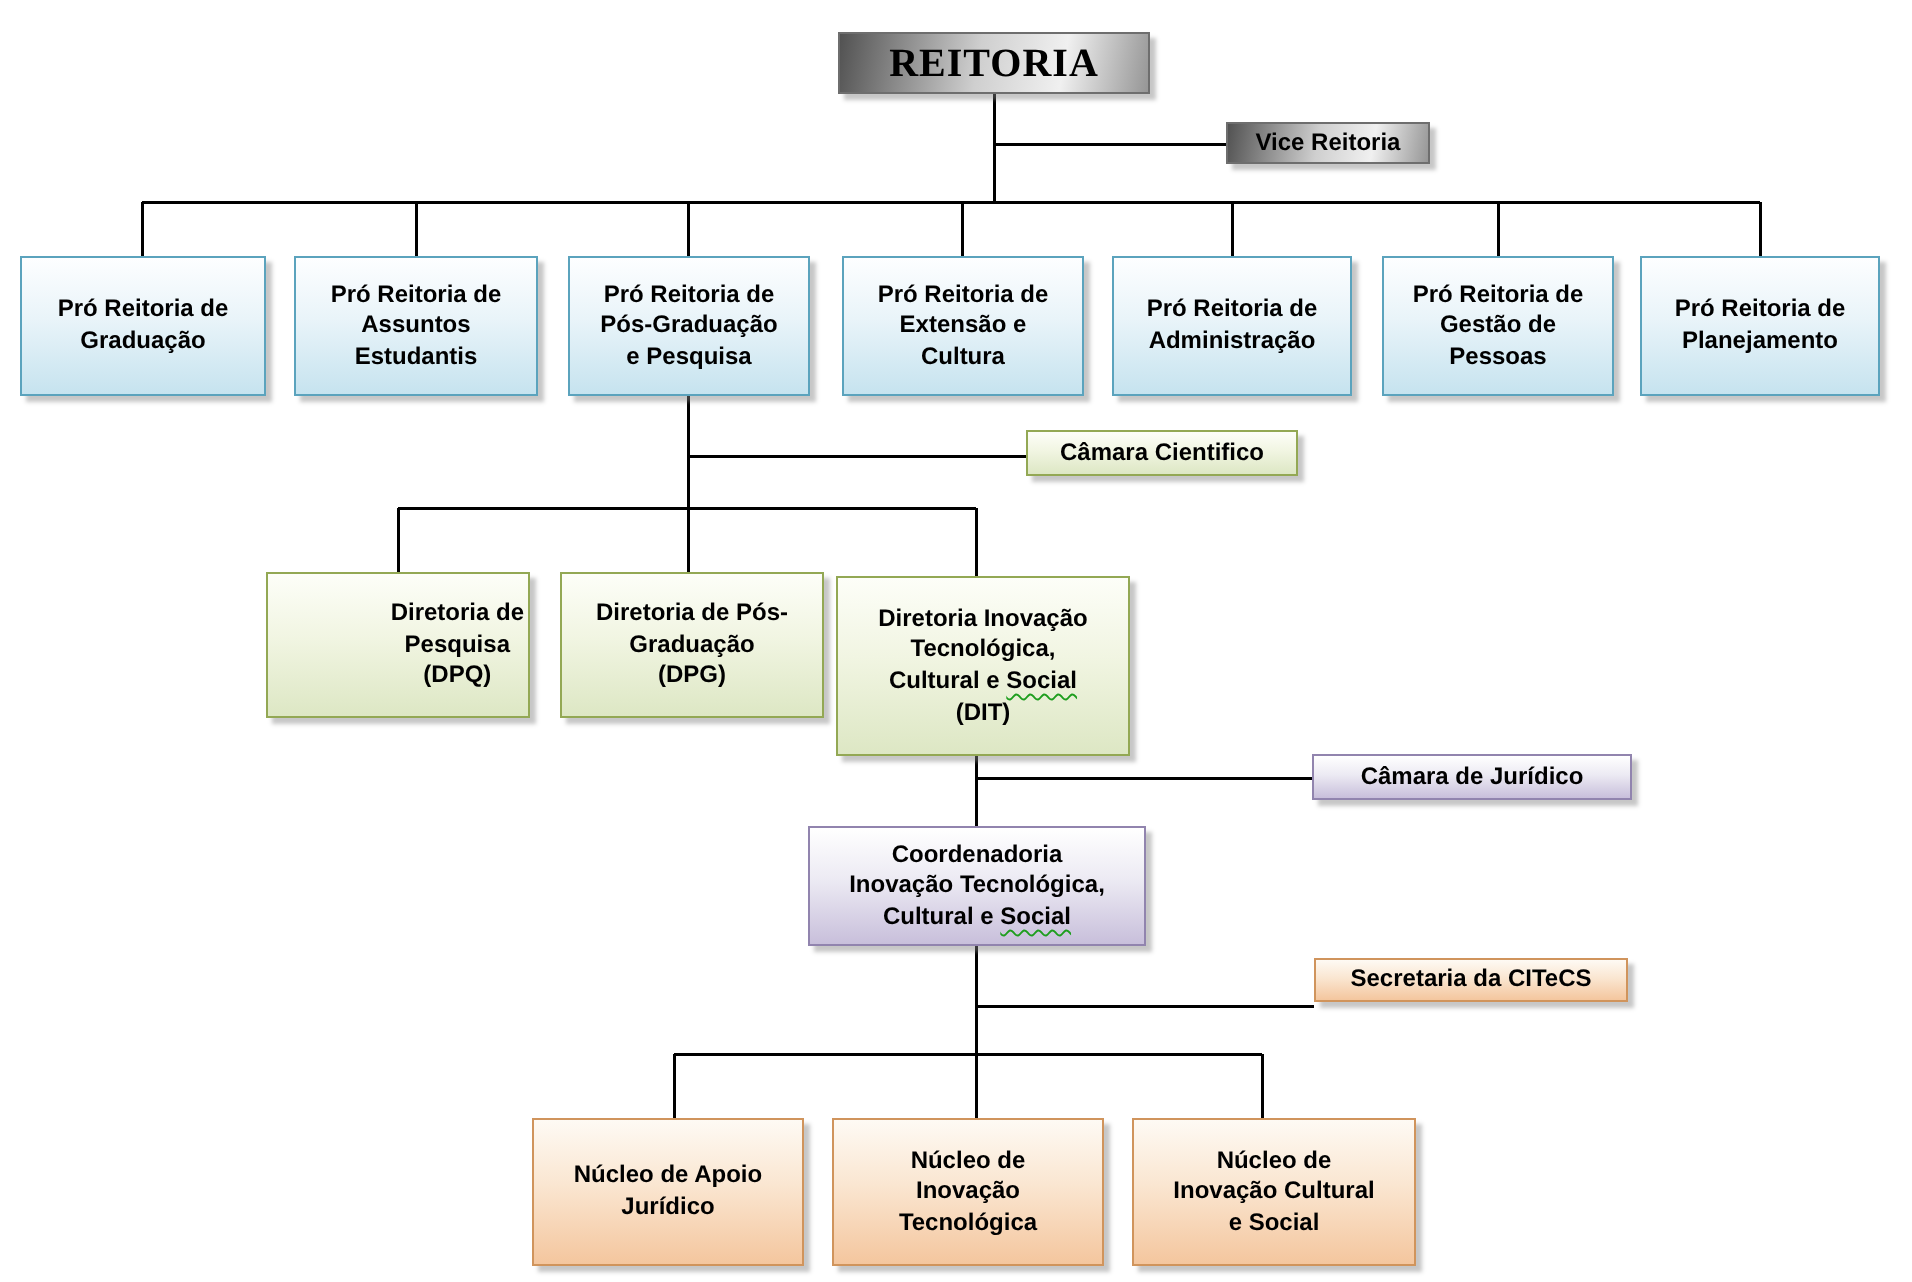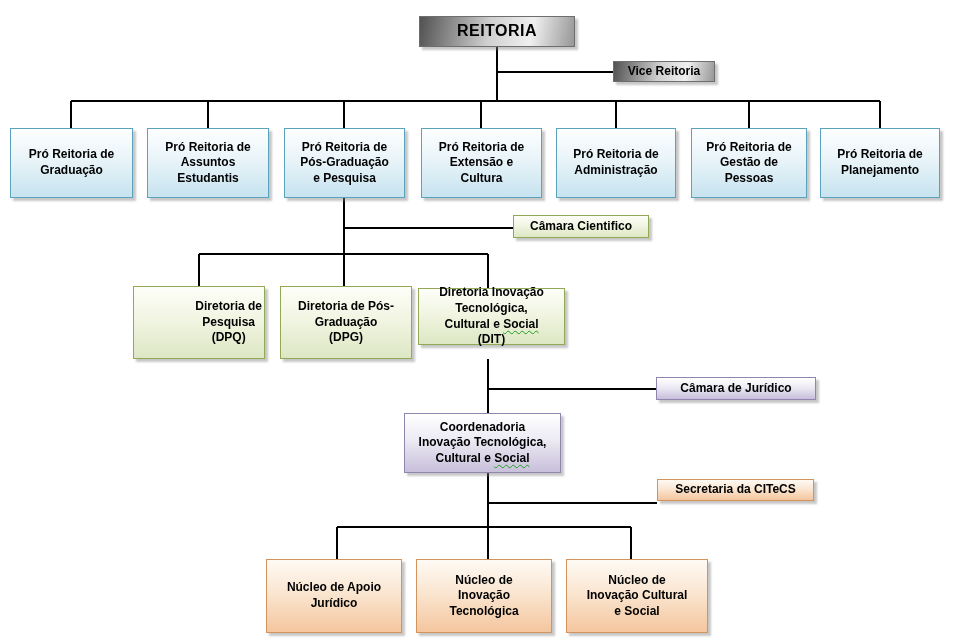--- a/index.html
+++ b/index.html
@@ -16,21 +16,21 @@
     box-sizing:border-box;
     border:1px solid #888;
     display:flex;align-items:center;justify-content:center;
     text-align:center;
     font-weight:bold;
     font-size:12px;
     line-height:1.3;
     color:#000;
     box-shadow:3px 3px 2px rgba(130,130,130,0.45);
   }
-  .node.big{font-size:16px;letter-spacing:0.5px;}
+  .node.big{font-size:20px;letter-spacing:0.5px;font-family:Liberation Serif, serif;}
   .node .label{padding:1px 2px;}
   .wavy{
     text-decoration:underline;
     text-decoration-style:wavy;
     text-decoration-color:#1e9e1e;
     text-decoration-thickness:1px;
     text-underline-offset:2px;
   }
 </style>
 </head>
@@ -92,27 +92,27 @@
     </div>
     <div class="node" style="left: 513px; top: 215px; width: 136px; height: 23px; background: linear-gradient(rgb(253, 254, 248) 0%, rgb(241, 245, 226) 45%, rgb(221, 231, 196) 100%); border-color: rgb(147, 168, 84); color: rgb(0, 0, 0);">
       <div class="label">Câmara Cientifico</div>
     </div>
     <div class="node" style="left: 133px; top: 286px; width: 132px; height: 73px; background: linear-gradient(rgb(253, 254, 248) 0%, rgb(241, 245, 226) 45%, rgb(221, 231, 196) 100%); border-color: rgb(147, 168, 84); color: rgb(0, 0, 0); justify-content: flex-end;">
       <div class="label">Diretoria de<br>Pesquisa<br>(DPQ)</div>
     </div>
     <div class="node" style="left: 280px; top: 286px; width: 132px; height: 73px; background: linear-gradient(rgb(253, 254, 248) 0%, rgb(241, 245, 226) 45%, rgb(221, 231, 196) 100%); border-color: rgb(147, 168, 84); color: rgb(0, 0, 0);">
       <div class="label">Diretoria de Pós-<br>Graduação<br>(DPG)</div>
     </div>
-    <div class="node" style="left: 418px; top: 288px; width: 147px; height: 57px; background: linear-gradient(rgb(253, 254, 248) 0%, rgb(241, 245, 226) 45%, rgb(221, 231, 196) 100%); border-color: rgb(147, 168, 84); color: rgb(0, 0, 0);">
+    <div class="node" style="left: 418px; top: 288px; width: 147px; height: 90px; background: linear-gradient(rgb(253, 254, 248) 0%, rgb(241, 245, 226) 45%, rgb(221, 231, 196) 100%); border-color: rgb(147, 168, 84); color: rgb(0, 0, 0);">
       <div class="label">Diretoria Inovação<br>Tecnológica,<br>Cultural e <span class="wavy">Social</span><br>(DIT)</div>
     </div>
     <div class="node" style="left: 656px; top: 377px; width: 160px; height: 23px; background: linear-gradient(rgb(255, 255, 255) 0%, rgb(236, 234, 243) 45%, rgb(200, 191, 219) 100%); border-color: rgb(145, 132, 174); color: rgb(0, 0, 0);">
       <div class="label">Câmara de Jurídico</div>
     </div>
-    <div class="node" style="left: 404px; top: 413px; width: 157px; height: 60px; background: linear-gradient(rgb(255, 255, 255) 0%, rgb(236, 234, 243) 45%, rgb(200, 191, 219) 100%); border-color: rgb(145, 132, 174); color: rgb(0, 0, 0);">
+    <div class="node" style="left: 404px; top: 413px; width: 169px; height: 60px; background: linear-gradient(rgb(255, 255, 255) 0%, rgb(236, 234, 243) 45%, rgb(200, 191, 219) 100%); border-color: rgb(145, 132, 174); color: rgb(0, 0, 0);">
       <div class="label">Coordenadoria<br>Inovação Tecnológica,<br>Cultural e <span class="wavy">Social</span></div>
     </div>
     <div class="node" style="left: 657px; top: 479px; width: 157px; height: 22px; background: linear-gradient(rgb(254, 250, 244) 0%, rgb(250, 230, 209) 45%, rgb(244, 198, 158) 100%); border-color: rgb(208, 148, 92); color: rgb(0, 0, 0);">
       <div class="label">Secretaria da CITeCS</div>
     </div>
     <div class="node" style="left: 266px; top: 559px; width: 136px; height: 74px; background: linear-gradient(rgb(254, 250, 244) 0%, rgb(250, 230, 209) 45%, rgb(244, 198, 158) 100%); border-color: rgb(208, 148, 92); color: rgb(0, 0, 0);">
       <div class="label">Núcleo de Apoio<br>Jurídico</div>
     </div>
     <div class="node" style="left: 416px; top: 559px; width: 136px; height: 74px; background: linear-gradient(rgb(254, 250, 244) 0%, rgb(250, 230, 209) 45%, rgb(244, 198, 158) 100%); border-color: rgb(208, 148, 92); color: rgb(0, 0, 0);">
       <div class="label">Núcleo de<br>Inovação<br>Tecnológica</div>

